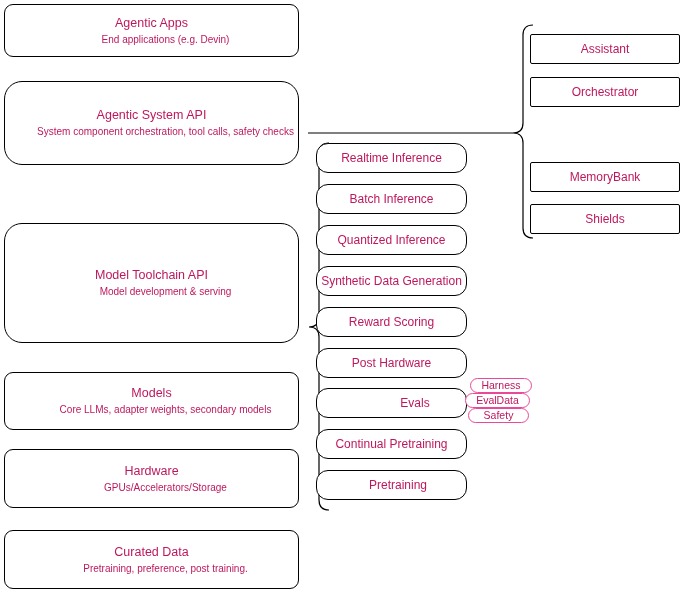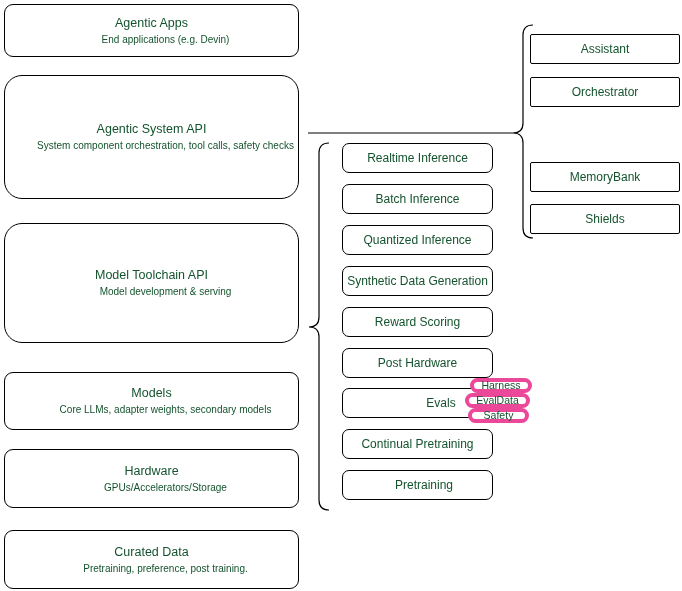--- a/index.html
+++ b/index.html
@@ -6,54 +6,54 @@
     margin: 0;
     padding: 0;
     background: #ffffff;
   }
   .canvas {
     position: relative;
     width: 682px;
     height: 591px;
     background: #ffffff;
     font-family: "Liberation Sans", "DejaVu Sans", sans-serif;
-    color: #14532d;
+    color: #be185d;
     overflow: hidden;
   }
   .node {
     position: absolute;
     background: #ffffff;
     border: 1px solid #000000;
     box-sizing: border-box;
     display: flex;
     flex-direction: column;
     align-items: center;
     justify-content: center;
     text-align: center;
   }
   
   .lbox { left: 4px; width: 295px; border-radius: 9px; }
   .lbox.big { border-radius: 18px; }
   .box-title { font-size: 12.5px; line-height: 15px; white-space: nowrap; }
   .box-sub { font-size: 10px; line-height: 12px; margin-top: 3px; white-space: nowrap; margin-left: 28px; }
   
   .mbox {
-    left: 342px; width: 151px; height: 30px;
-    border-radius: 7px; font-size: 12px; white-space: nowrap;
+    left: 316px; width: 151px; height: 30px;
+    border-radius: 12px; font-size: 12px; white-space: nowrap;
   }
   
   .rbox {
     left: 530px; width: 150px; height: 30px;
     border-radius: 2px; font-size: 12px; white-space: nowrap;
   }
   
   .pill {
     position: absolute;
     background: #ffffff;
-    border: 4px solid #ec4899;
+    border: 1px solid #ec4899;
     box-sizing: border-box;
     border-radius: 8px;
     height: 15px;
     font-size: 10.5px;
     line-height: 13px;
     display: flex;
     align-items: center;
     justify-content: center;
     white-space: nowrap;
     z-index: 3;
@@ -74,21 +74,21 @@
     <path d="M 329 143 Q 319 143 319 153 L 319 317 Q 319 327 309 327 Q 319 327 319 337 L 319 500 Q 319 510 329 510" fill="none" stroke="#000000" stroke-width="1.2"></path>
     <path d="M 533 25 Q 523 25 523 35 L 523 123 Q 523 133 513 133 Q 523 133 523 143 L 523 228 Q 523 238 533 238" fill="none" stroke="#000000" stroke-width="1.2"></path>
     <path d="M 308 133 L 513 133" fill="none" stroke="#000000" stroke-width="1.2"></path>
   </svg>
 
   <div class="node lbox" style="top:4px; height:53px;">
     <div class="box-title">Agentic Apps</div>
     <div class="box-sub">End applications (e.g. Devin)</div>
   </div>
 
-  <div class="node lbox big" style="top:75px; height:124px;">
+  <div class="node lbox big" style="top:81px; height:84px;">
     <div class="box-title">Agentic System API</div>
     <div class="box-sub">System component orchestration, tool calls, safety checks</div>
   </div>
 
   <div class="node lbox big" style="top:223px; height:120px;align-items:center;">
     <div class="box-title">Model Toolchain API</div>
     <div class="box-sub">Model development &amp; serving</div>
   </div>
 
   <div class="node lbox" style="top:372px; height:58px;">

